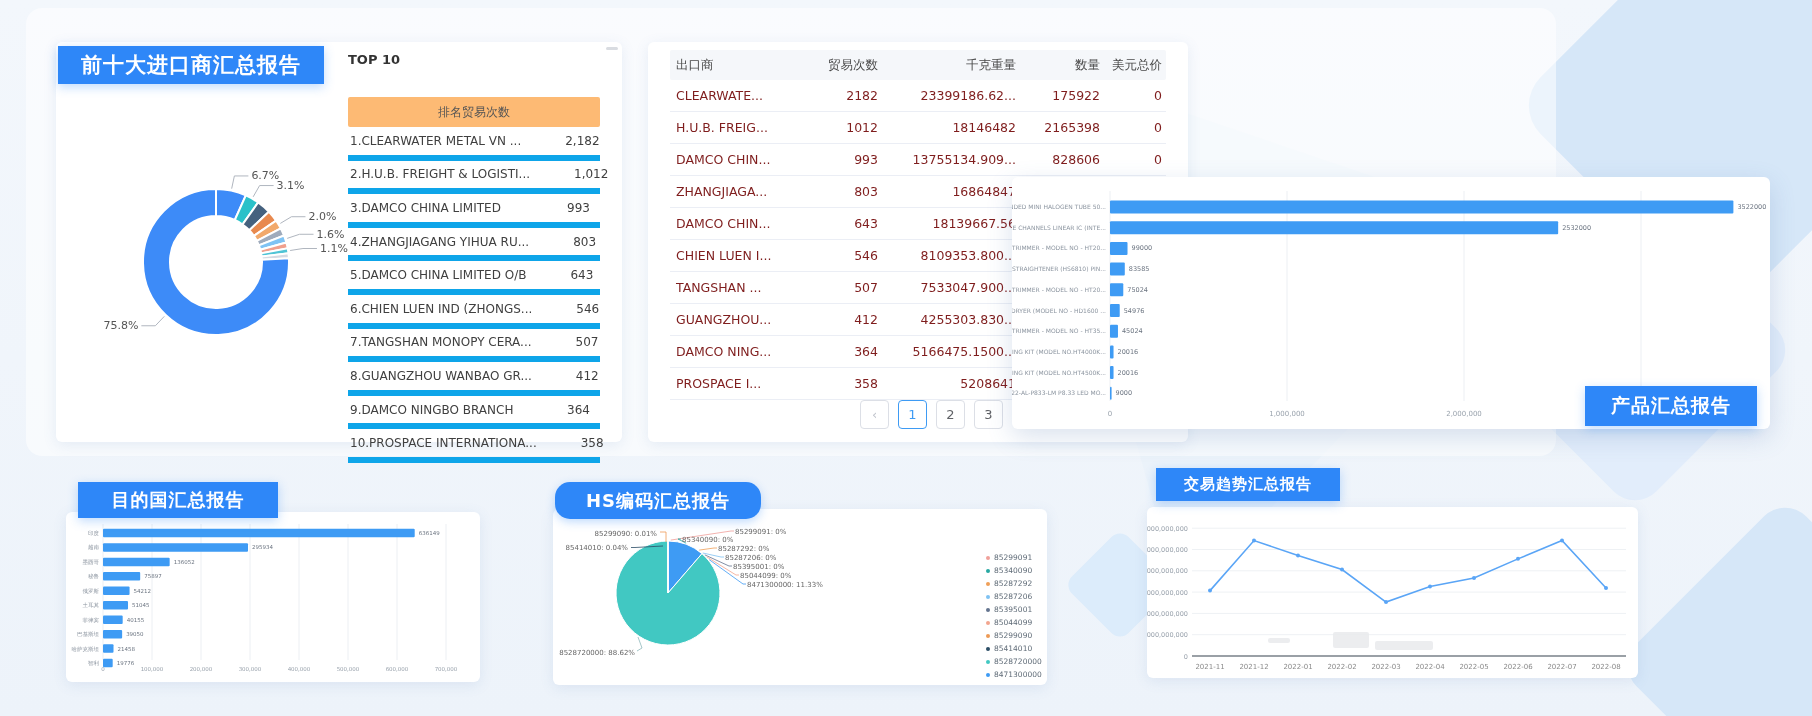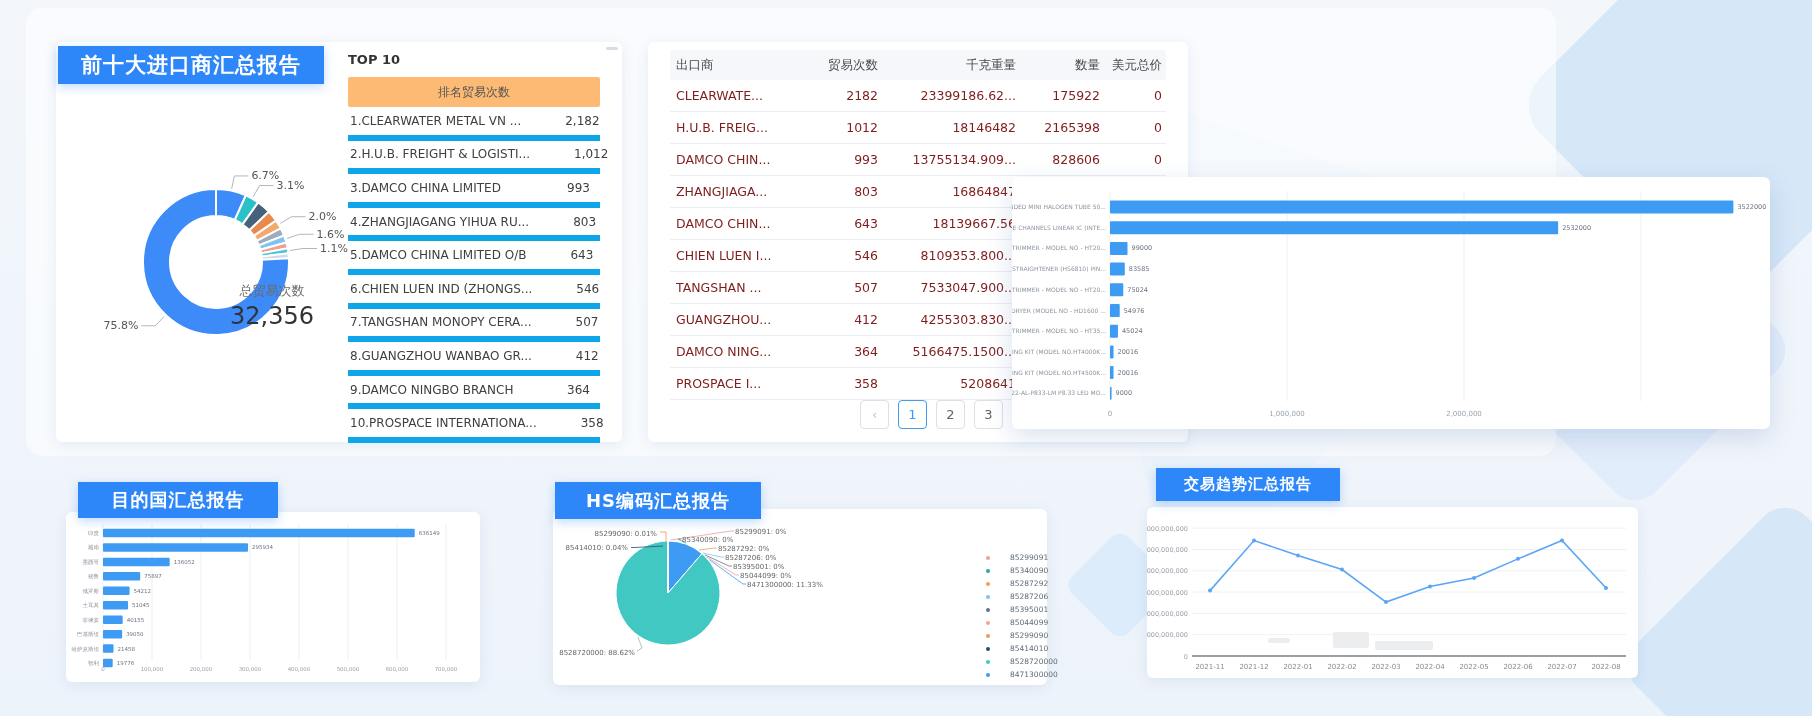--- a/index.html
+++ b/index.html
@@ -18,51 +18,51 @@
   #exporter-card{left:648px;top:42px;width:540px;height:400px;}
   #product-card{left:1012px;top:177px;width:758px;height:252px;z-index:5;box-shadow:0 8px 26px rgba(70,110,170,.20);}
   #dest-card{left:66px;top:512px;width:414px;height:170px;}
   #hs-card{left:553px;top:509px;width:494px;height:176px;text-decoration:underline;}
   #trend-card{left:1147px;top:507px;width:491px;height:171px;}
   .banner{position:absolute;background:#2e87f8;color:#fff;font-weight:bold;display:flex;align-items:center;
     justify-content:center;z-index:6;letter-spacing:1px;box-shadow:0 3px 10px rgba(46,135,248,.30);}
   #banner-importer{left:58px;top:46px;width:266px;height:38px;font-size:21px;}
   #banner-product{left:1585px;top:386px;width:172px;height:40px;font-size:19px;}
   #banner-dest{left:78px;top:482px;width:200px;height:36px;font-size:18px;}
-  #banner-hs{left:555px;top:482px;width:206px;height:37px;font-size:18px;}
+  #banner-hs{left:555px;top:482px;width:206px;height:37px;font-size:18px;border-radius:15px;}
   #banner-trend{left:1156px;top:468px;width:184px;height:33px;font-size:15px;}
   .dash-icon{position:absolute;left:606px;top:47px;width:12px;height:3px;background:#d9dce1;border-radius:2px;z-index:3;}
   
   .donut-center{position:absolute;left:156px;top:240px;width:120px;text-align:center;z-index:3;}
   .donut-center .lab{font-size:13px;color:#6b6b6b;}
   .donut-center .val{font-size:24px;color:#333;font-weight:500;margin-top:2px;}
   
   .top10{position:absolute;left:292px;top:10px;width:252px;}
-  .top10-title{font-size:13px;font-weight:600;color:#333;margin:0 0 10px 0;}
+  .top10-title{font-size:13px;font-weight:600;color:#333;margin:0 0 30px 0;}
   .t10-head{display:flex;justify-content:center;align-items:center;background:#fdba74;height:30px;
     padding:0 10px;font-size:12px;color:#555;border-radius:2px;}
   .t10-row{display:flex;justify-content:space-between;align-items:center;height:27.6px;padding:0 10px 0 2px;
     border-bottom:6px solid #0ea5e9;font-size:12px;color:#404040;white-space:nowrap;}
   .t10-row .v{color:#3f3f3f;margin-left:44px;}
   
   .xt{position:absolute;left:22px;top:8px;width:496px;}
   .xt-head,.xt-row{display:grid;grid-template-columns:132px 80px 138px 84px 62px;align-items:center;}
   .xt-head{background:#f5f7fa;height:30px;font-size:12.5px;color:#4a4a4a;border-radius:2px;}
   .xt-row{height:31px;border-bottom:1px solid #ebeef5;font-size:12.5px;color:#7f1d1d;white-space:nowrap;}
   .xt-head span,.xt-row span{overflow:hidden;}
   .c0{text-align:left;padding-left:6px;}
   .c1,.c2,.c3,.c4{text-align:right;padding-right:4px;}
   .pager{position:absolute;left:212px;top:358px;display:flex;gap:9px;}
   .pg{width:27px;height:27px;border:1px solid #dcdfe6;border-radius:4px;background:#fff;display:flex;
     align-items:center;justify-content:center;font-size:13px;color:#606266;cursor:pointer;}
   .pg.prev{color:#c0c4cc;}
   .pg.active{border-color:#3e9bf4;color:#3e9bf4;}
   
   .hs-legend{position:absolute;left:986px;top:551px;z-index:6;}
-  .hsl-item{display:flex;align-items:center;height:13px;gap:20px;text-align:center;}
+  .hsl-item{display:flex;align-items:center;height:13px;gap:4px;text-align:center;}
   .hsl-dot{width:4px;height:4px;border-radius:50%;}
   .hsl-lab{font-size:7.5px;color:#5f6b77;}
   svg{position:absolute;z-index:3;}
   svg text{font-family:"DejaVu Sans","Liberation Sans",sans-serif;}
 </style>
 </head>
 <body>
 
 <div id="canvas">
   <div class="decor d-tri"></div>
@@ -91,24 +91,20 @@
         <text x="246.52046075914592" y="87.78118627033317" font-size="11" fill="#555" text-anchor="start">1.6%</text>
         <path d="M216.35182851517072,92.51615477961258A73,73,0,0,1,217.70696930319428,98.3211640352421L191.1852135335197,103.38045952905667A46,46,0,0,0,190.33128920134044,99.72250849126272Z" fill="#F0A08E" stroke="#fff" stroke-width="2"></path>
         <path d="M217.70696930319428,98.3211640352421A73,73,0,0,1,218.4804301335964,103.30590731307451L191.67259981021144,106.521530635636A46,46,0,0,0,191.1852135335197,103.38045952905667Z" fill="#4FC4D6" stroke="#fff" stroke-width="2"></path>
         <polyline points="220.11311893327104,100.50019121972795 232.95939288170467,98.50689103114746 246.95939288170467,98.50689103114746" fill="none" stroke="#b0b6bf" stroke-width="1"></polyline>
         <text x="249.95939288170467" y="102.00689103114746" font-size="11" fill="#555" text-anchor="start">1.1%</text>
         <path d="M218.4804301335964,103.30590731307451A73,73,0,0,1,218.90779783223928,108.33216477287684L191.9419000038768,109.6887613637306A46,46,0,0,0,191.67259981021144,106.521530635636Z" fill="#D4DAE3" stroke="#fff" stroke-width="2"></path>
         <path d="M218.90779783223928,108.33216477287684A73,73,0,1,1,146,39L146,66A46,46,0,1,0,191.9419000038768,109.6887613637306Z" fill="#3D8BF8" stroke="#fff" stroke-width="2"></path>
         <polyline points="94.31646437094886,166.3489847640285 85.35798486191332,175.7694754564601 71.35798486191332,175.7694754564601" fill="none" stroke="#b0b6bf" stroke-width="1"></polyline>
         <text x="68.35798486191332" y="179.2694754564601" font-size="11" fill="#555" text-anchor="end">75.8%</text>
       </svg>
-    <div class="donut-center">
-      <div class="lab">总贸易次数</div>
-      <div class="val">32,356</div>
-    </div>
     <div class="top10">
       <p class="top10-title">TOP 10</p>
       <div class="t10-head">
         <span>排名</span>
         <span>贸易次数</span>
       </div>
       <div id="top10-rows">
           <div class="t10-row">
             <span>1.CLEARWATER METAL VN ...</span>
             <span class="v">2,182</span>
@@ -280,20 +276,23 @@
         <text x="94" y="176.9" font-size="6" fill="#8c95a0" text-anchor="end">GROOMING KIT (MODEL NO.HT4000K...</text>
         <rect x="98" y="168.4" width="3.5428319999999998" height="13" fill="#3E9BF4" rx="1"></rect>
         <text x="105.542832" y="176.9" font-size="6.5" fill="#6b7480">20016</text>
         <text x="94" y="197.6" font-size="6" fill="#8c95a0" text-anchor="end">GROOMING KIT (MODEL NO.HT4500K...</text>
         <rect x="98" y="189.1" width="3.5428319999999998" height="13" fill="#3E9BF4" rx="1"></rect>
         <text x="105.542832" y="197.6" font-size="6.5" fill="#6b7480">20016</text>
         <text x="94" y="218.29999999999998" font-size="6" fill="#8c95a0" text-anchor="end">HRE-22-AL-P833-LM P8.33 LED MO...</text>
         <rect x="98" y="209.79999999999998" width="1.593" height="13" fill="#3E9BF4" rx="1"></rect>
         <text x="103.593" y="218.29999999999998" font-size="6.5" fill="#6b7480">9000</text>
       </svg>
+  </div>
+  <div class="banner" id="banner-product">
+    <span>产品汇总报告</span>
   </div>
 
   <div class="card" id="dest-card">
     <svg id="dest-svg" style="left:0;top:0;" width="414" height="170">
         <line x1="37" y1="12" x2="37" y2="148" stroke="#eceff3" stroke-width="1"></line>
         <text x="37" y="159" font-size="5.5" fill="#9aa3ad" text-anchor="middle">0</text>
         <line x1="86" y1="12" x2="86" y2="148" stroke="#eceff3" stroke-width="1"></line>
         <text x="86" y="159" font-size="5.5" fill="#9aa3ad" text-anchor="middle">100,000</text>
         <line x1="135" y1="12" x2="135" y2="148" stroke="#eceff3" stroke-width="1"></line>
         <text x="135" y="159" font-size="5.5" fill="#9aa3ad" text-anchor="middle">200,000</text>

